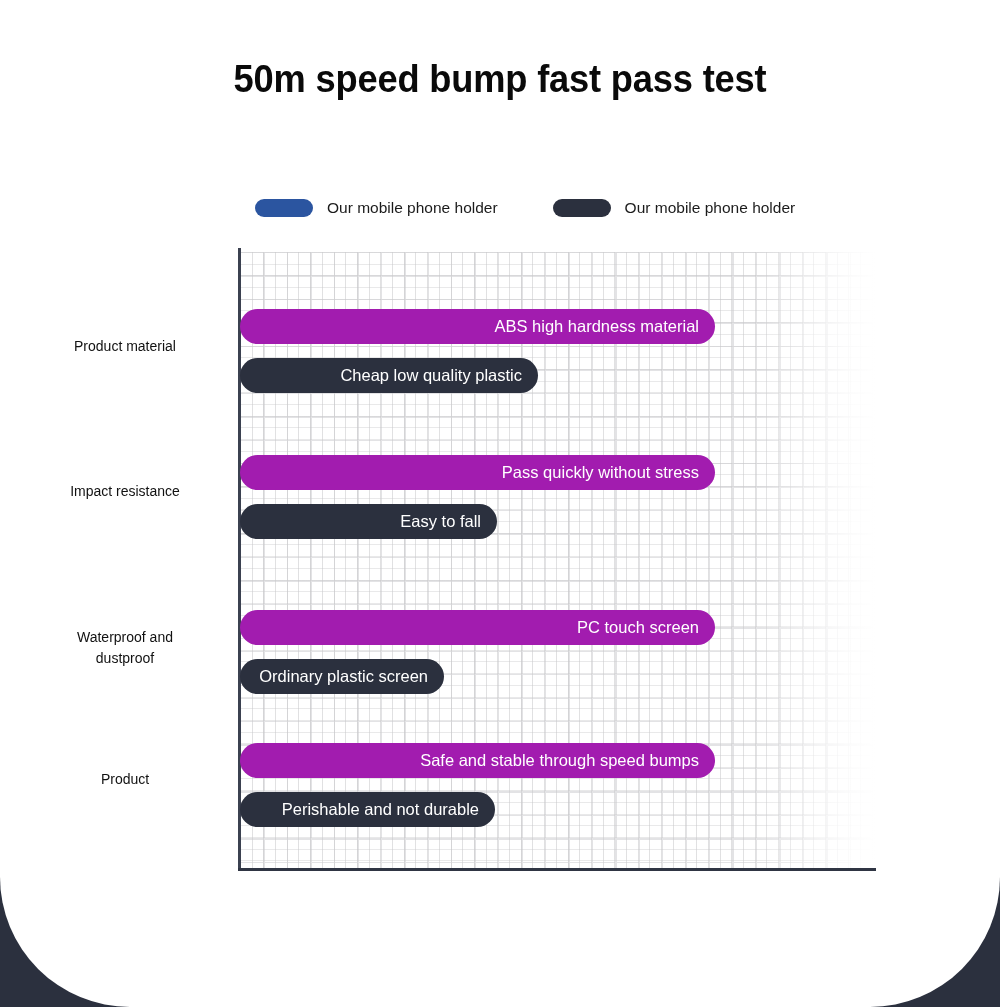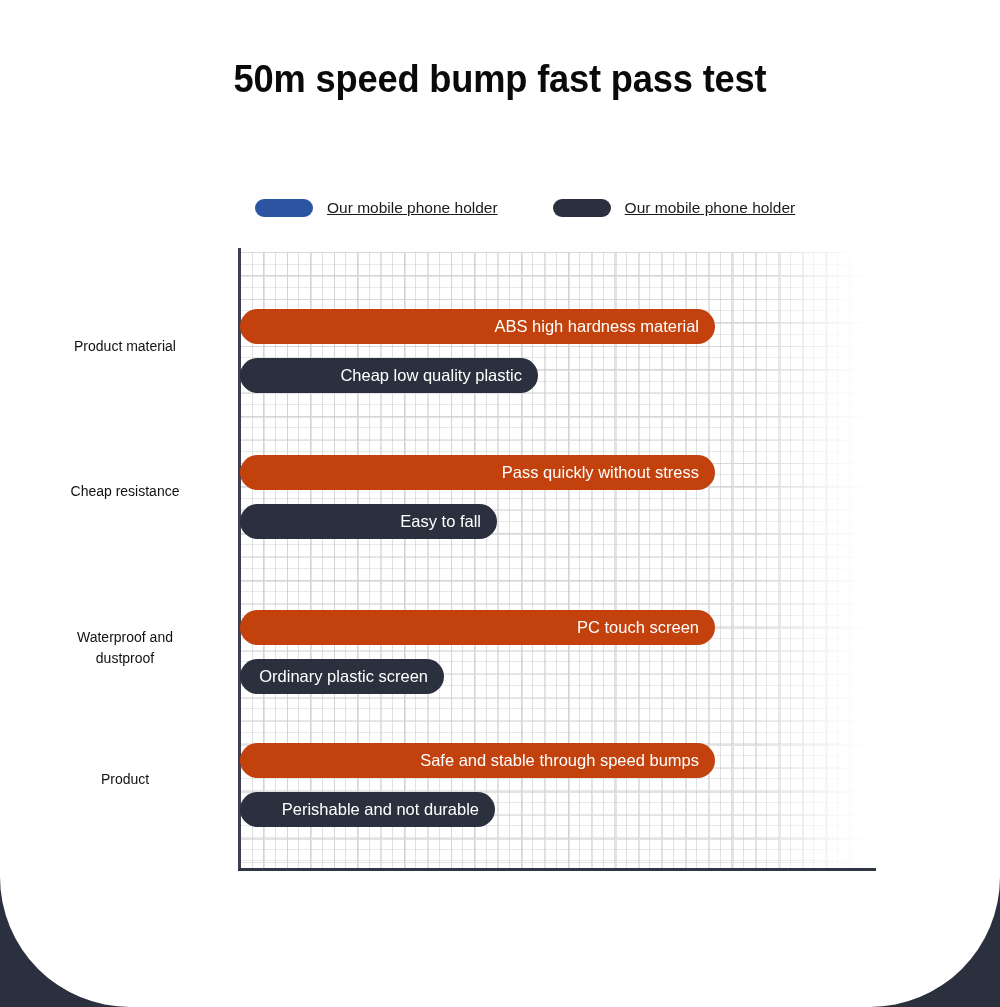--- a/index.html
+++ b/index.html
@@ -42,21 +42,21 @@
     position:absolute;left:255px;top:199px;
     display:flex;align-items:center;
   }
   .lg-item{display:flex;align-items:center;}
   .lg-swatch{
     width:58px;height:18px;border-radius:9px;
     display:block;
   }
   .lg-label{
     font-size:15.5px;color:#1b1b1b;
-    margin-left:14px;white-space:nowrap;text-decoration:underline;
+    margin-left:14px;white-space:nowrap;
   }
   .lg-gap{width:55px;}
 
   
   #plot{
     position:absolute;
     left:240px;top:252px;
     width:635px;height:616px;
     background:#ffffff;
   }
@@ -106,21 +106,21 @@
     height:35px;
     border-radius:18px;
     display:flex;align-items:center;justify-content:flex-end;
     box-sizing:border-box;
     padding-right:16px;
     color:#ffffff;
     font-size:16.5px;
     white-space:nowrap;
     overflow:visible;
   }
-  .bar.blue{background:#c2410c;}
+  .bar.blue{background:#a21caf;}
   .bar.dark{background:#2b303e;}
 
   
   .cat-label{
     position:absolute;
     width:200px;
     right:775px;           
     text-align:center;
     font-size:14px;
     color:#111111;
@@ -144,21 +144,21 @@
     <div class="lg-item">
       <span class="lg-swatch" style="background:#2b303e"></span>
       <span class="lg-label">Our mobile phone holder</span>
     </div>
   </div>
 
   <div class="cat-label" style="top:336px;">
     <div>Product material</div>
   </div>
   <div class="cat-label" style="top:481px;">
-    <div>Cheap resistance</div>
+    <div>Impact resistance</div>
   </div>
   <div class="cat-label" style="top:627px;">
     <div>Waterproof and</div>
     <div>dustproof</div>
   </div>
   <div class="cat-label" style="top:769px;">
     <div>Product</div>
   </div>
 
   <div id="plot">

